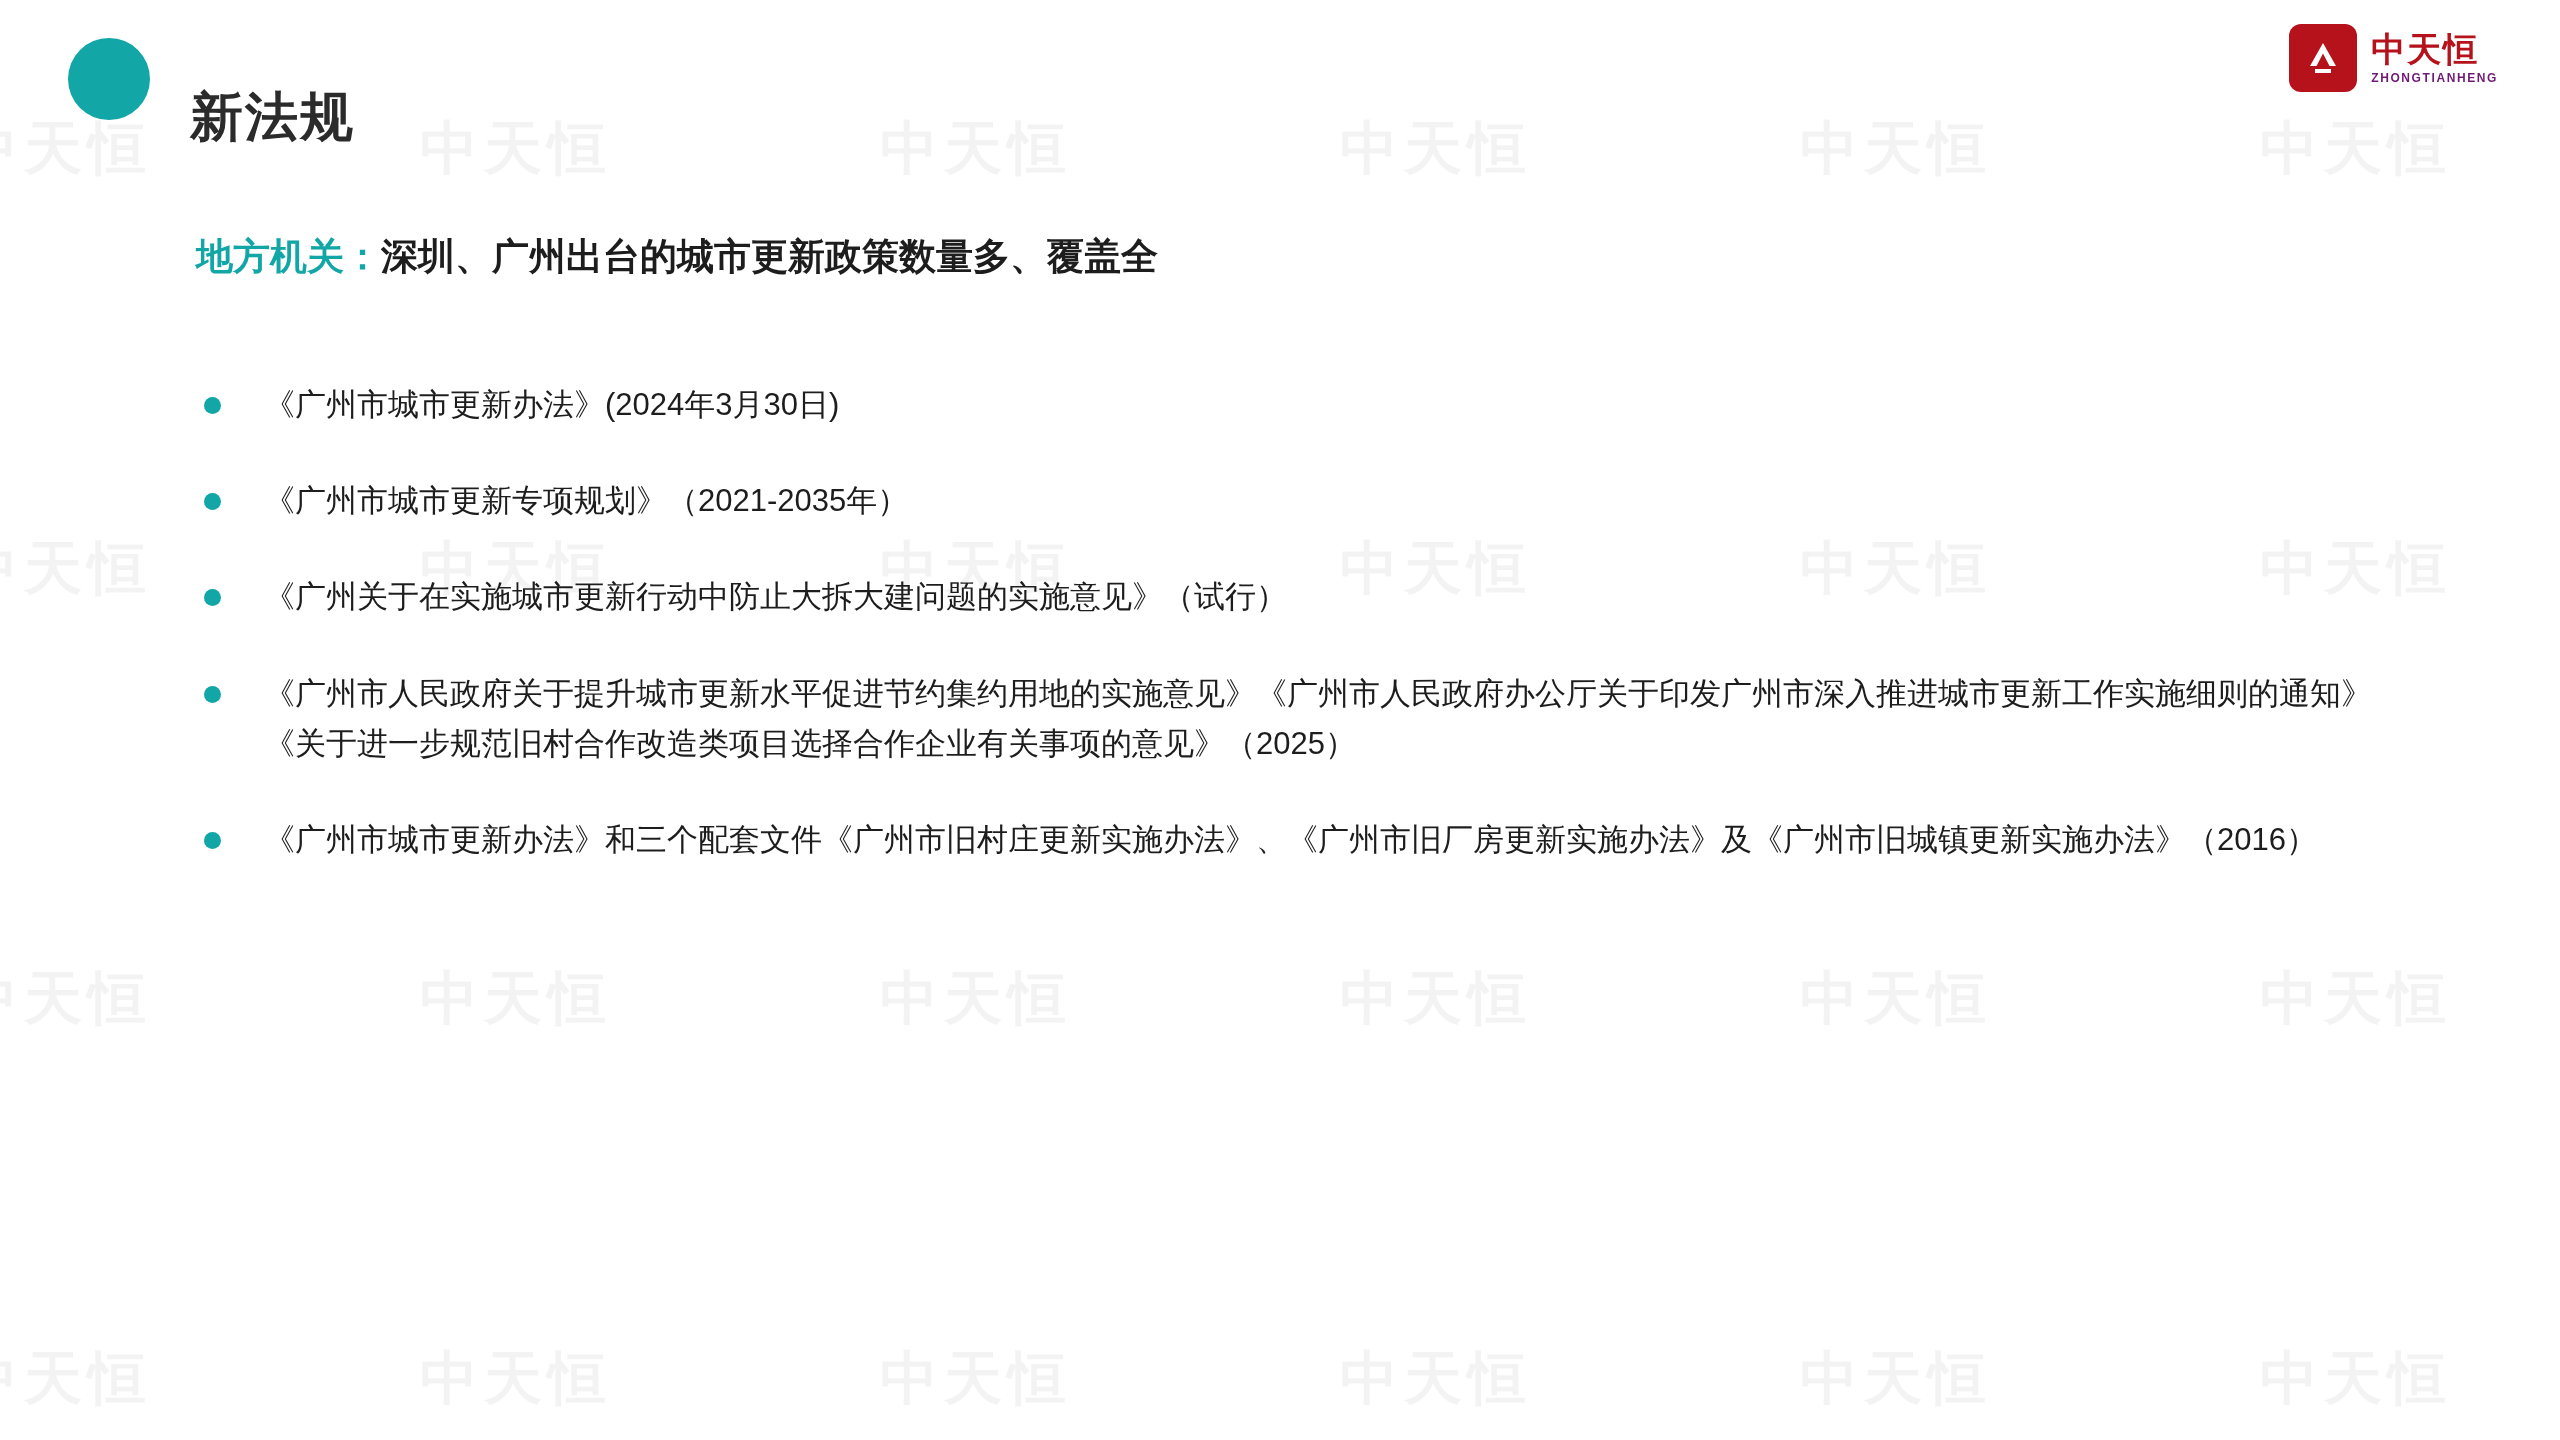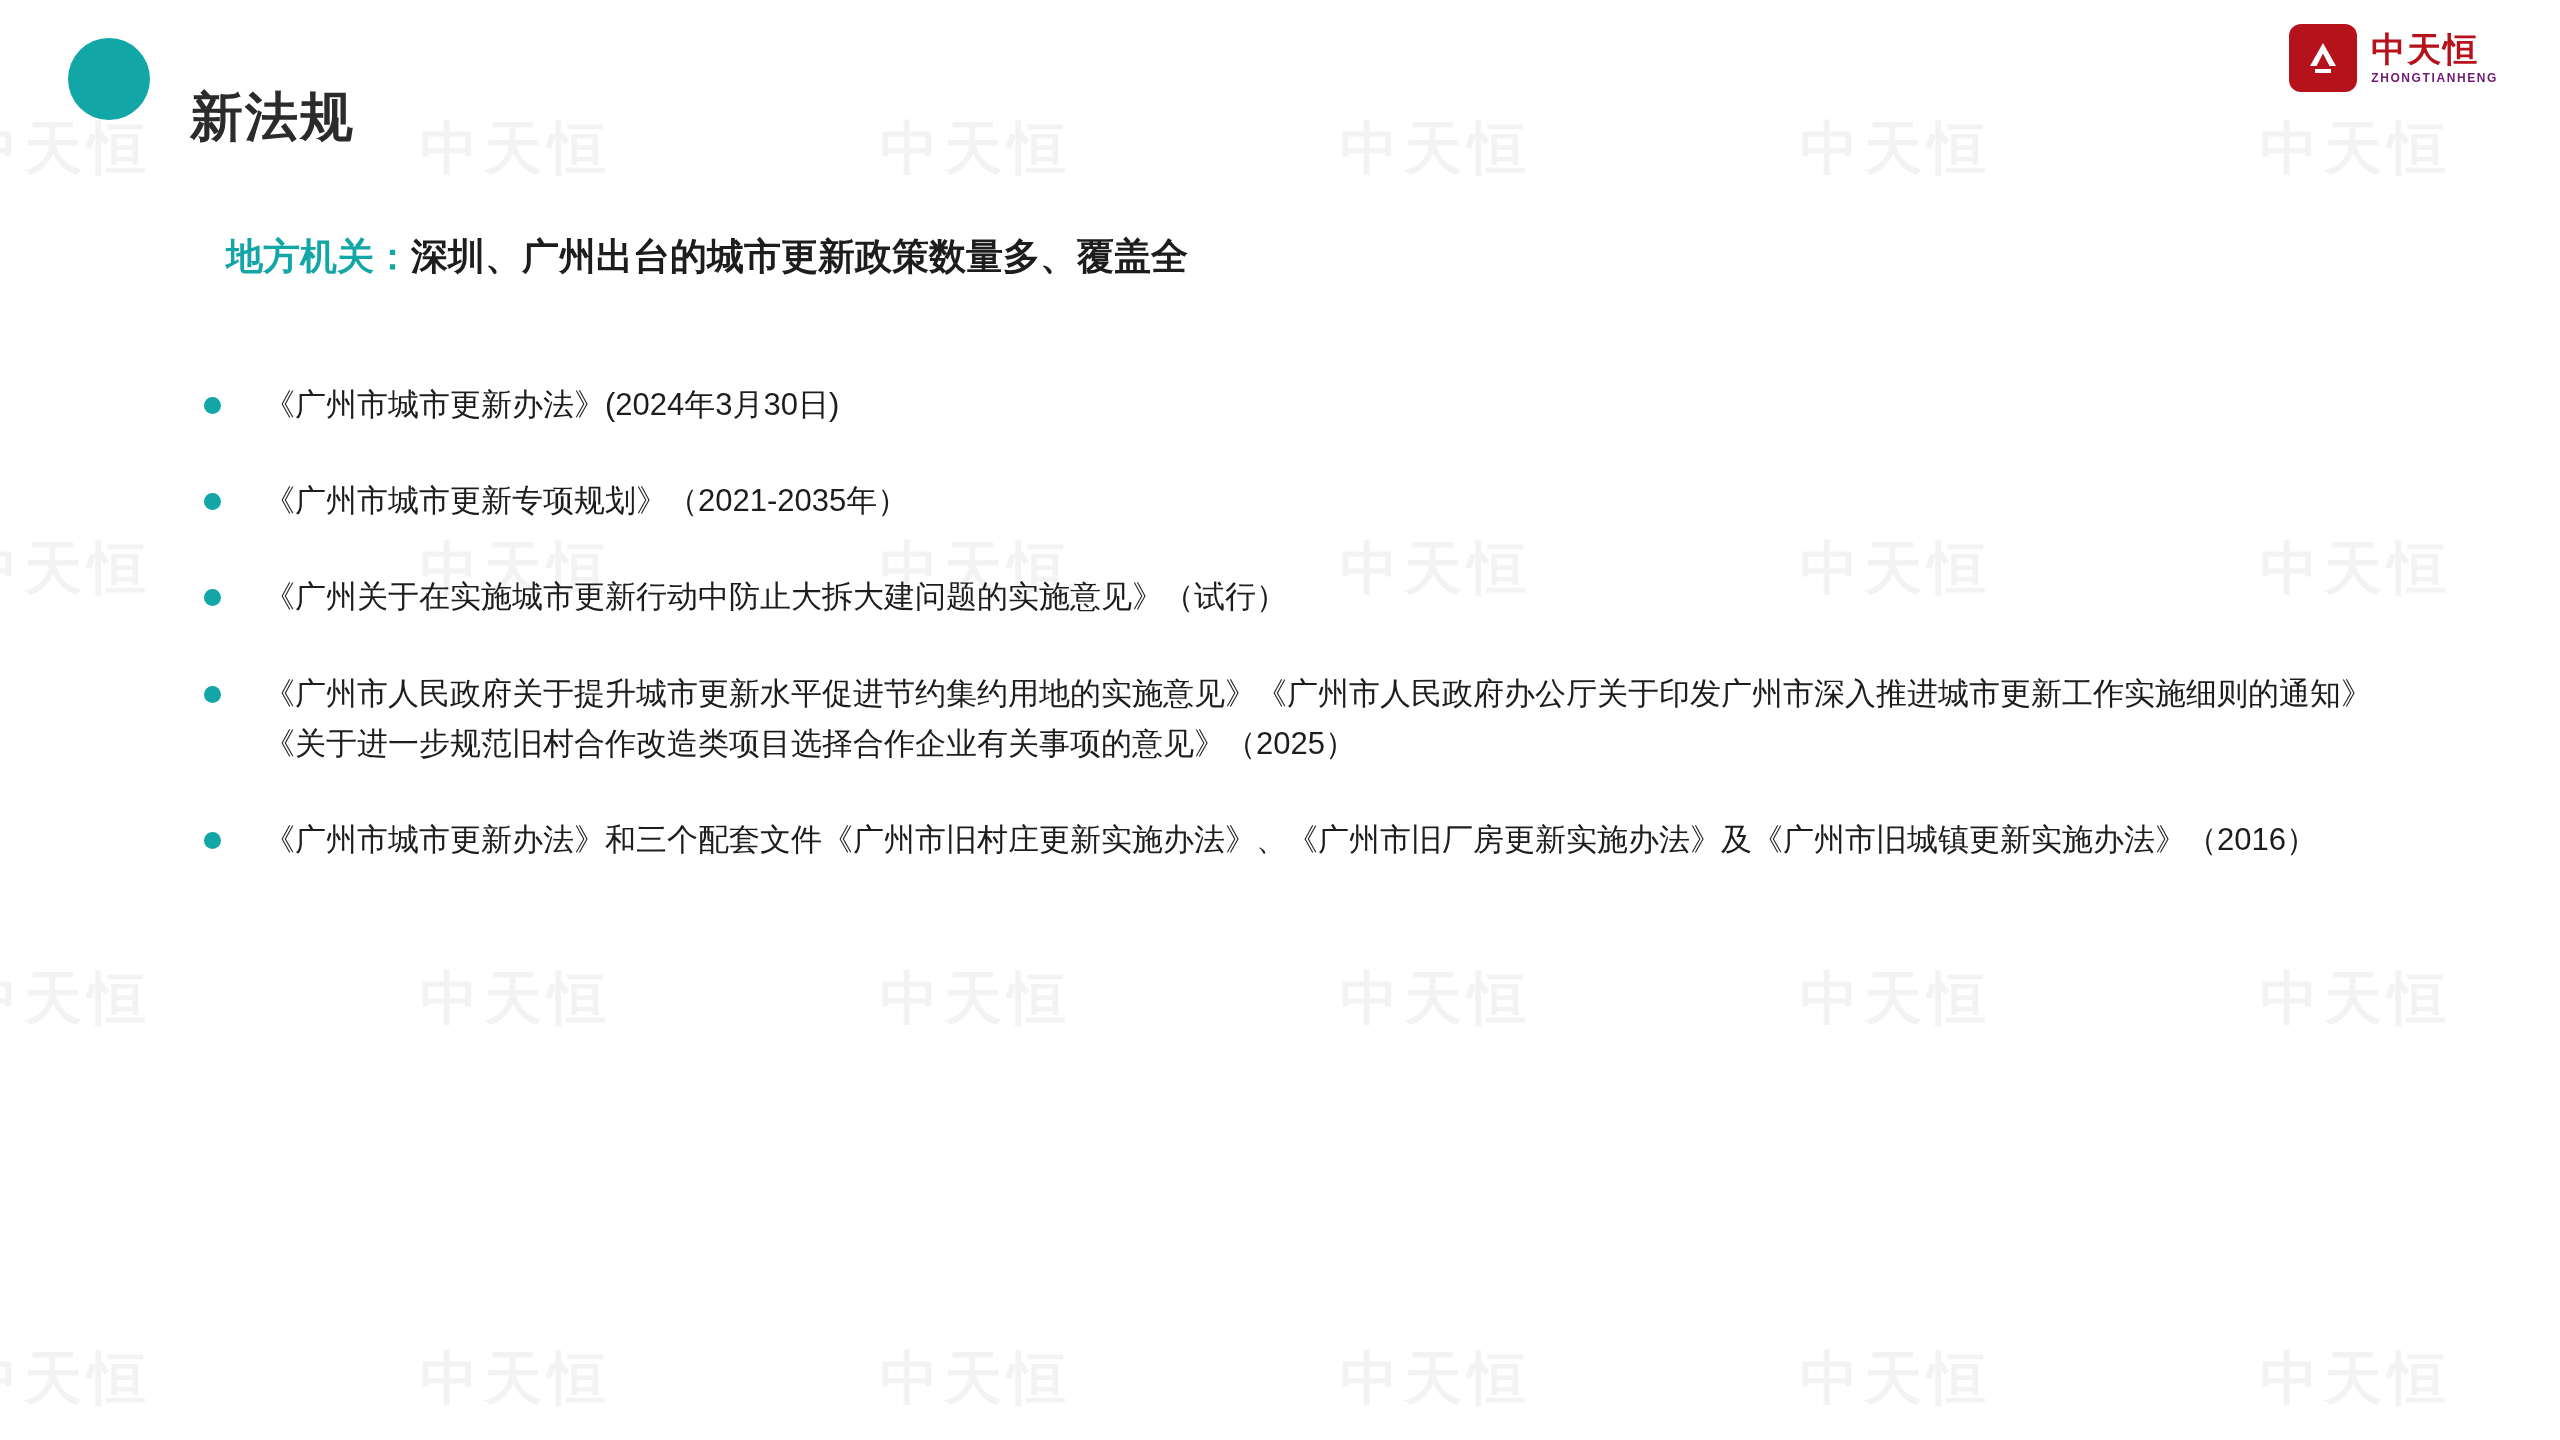--- a/index.html
+++ b/index.html
@@ -109,21 +109,20 @@
     height: 1440px;
     z-index: 2;
   }
   .subtitle {
     position: absolute;
     left: 196px;
     top: 232px;
     font-size: 37px;
     font-weight: 700;
     white-space: nowrap;
-    margin-left: 30px;
   }
   .subtitle .label { color: #13a6a6; }
   .subtitle .body  { color: #1d1d1d; }
 
   .bullet-list {
     position: absolute;
     left: 196px;
     top: 380px;
     width: 2190px;
   }

